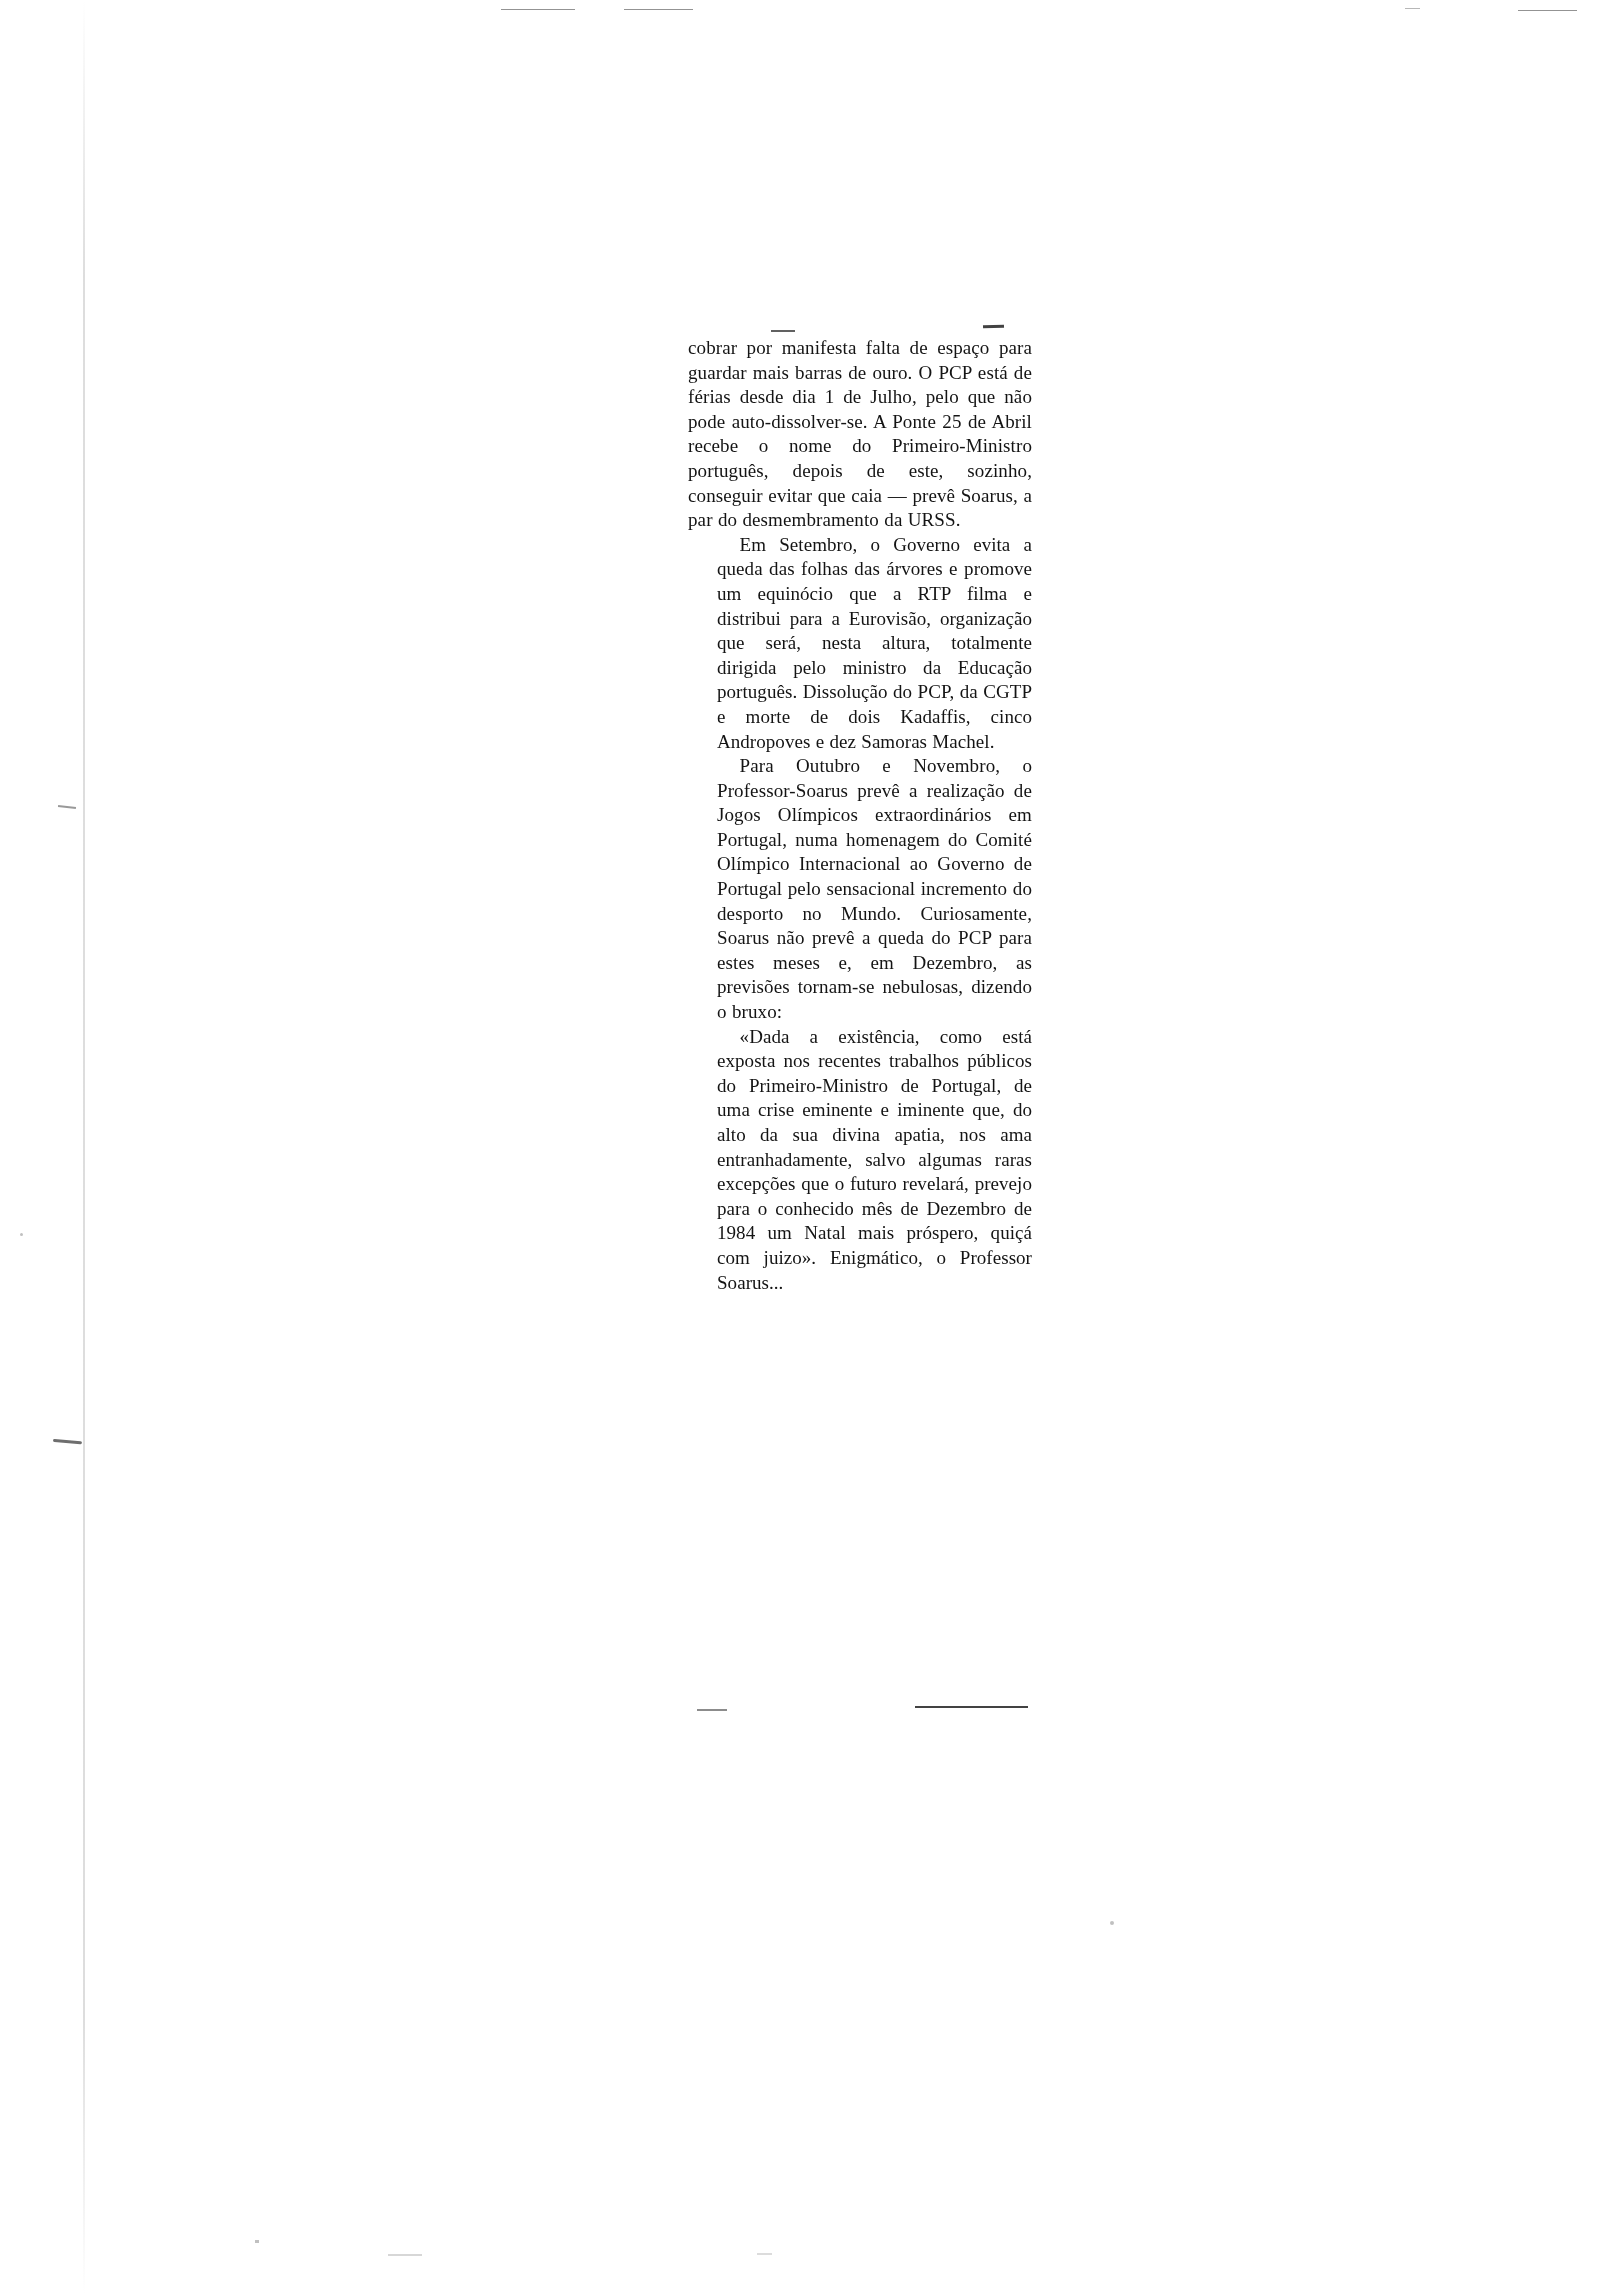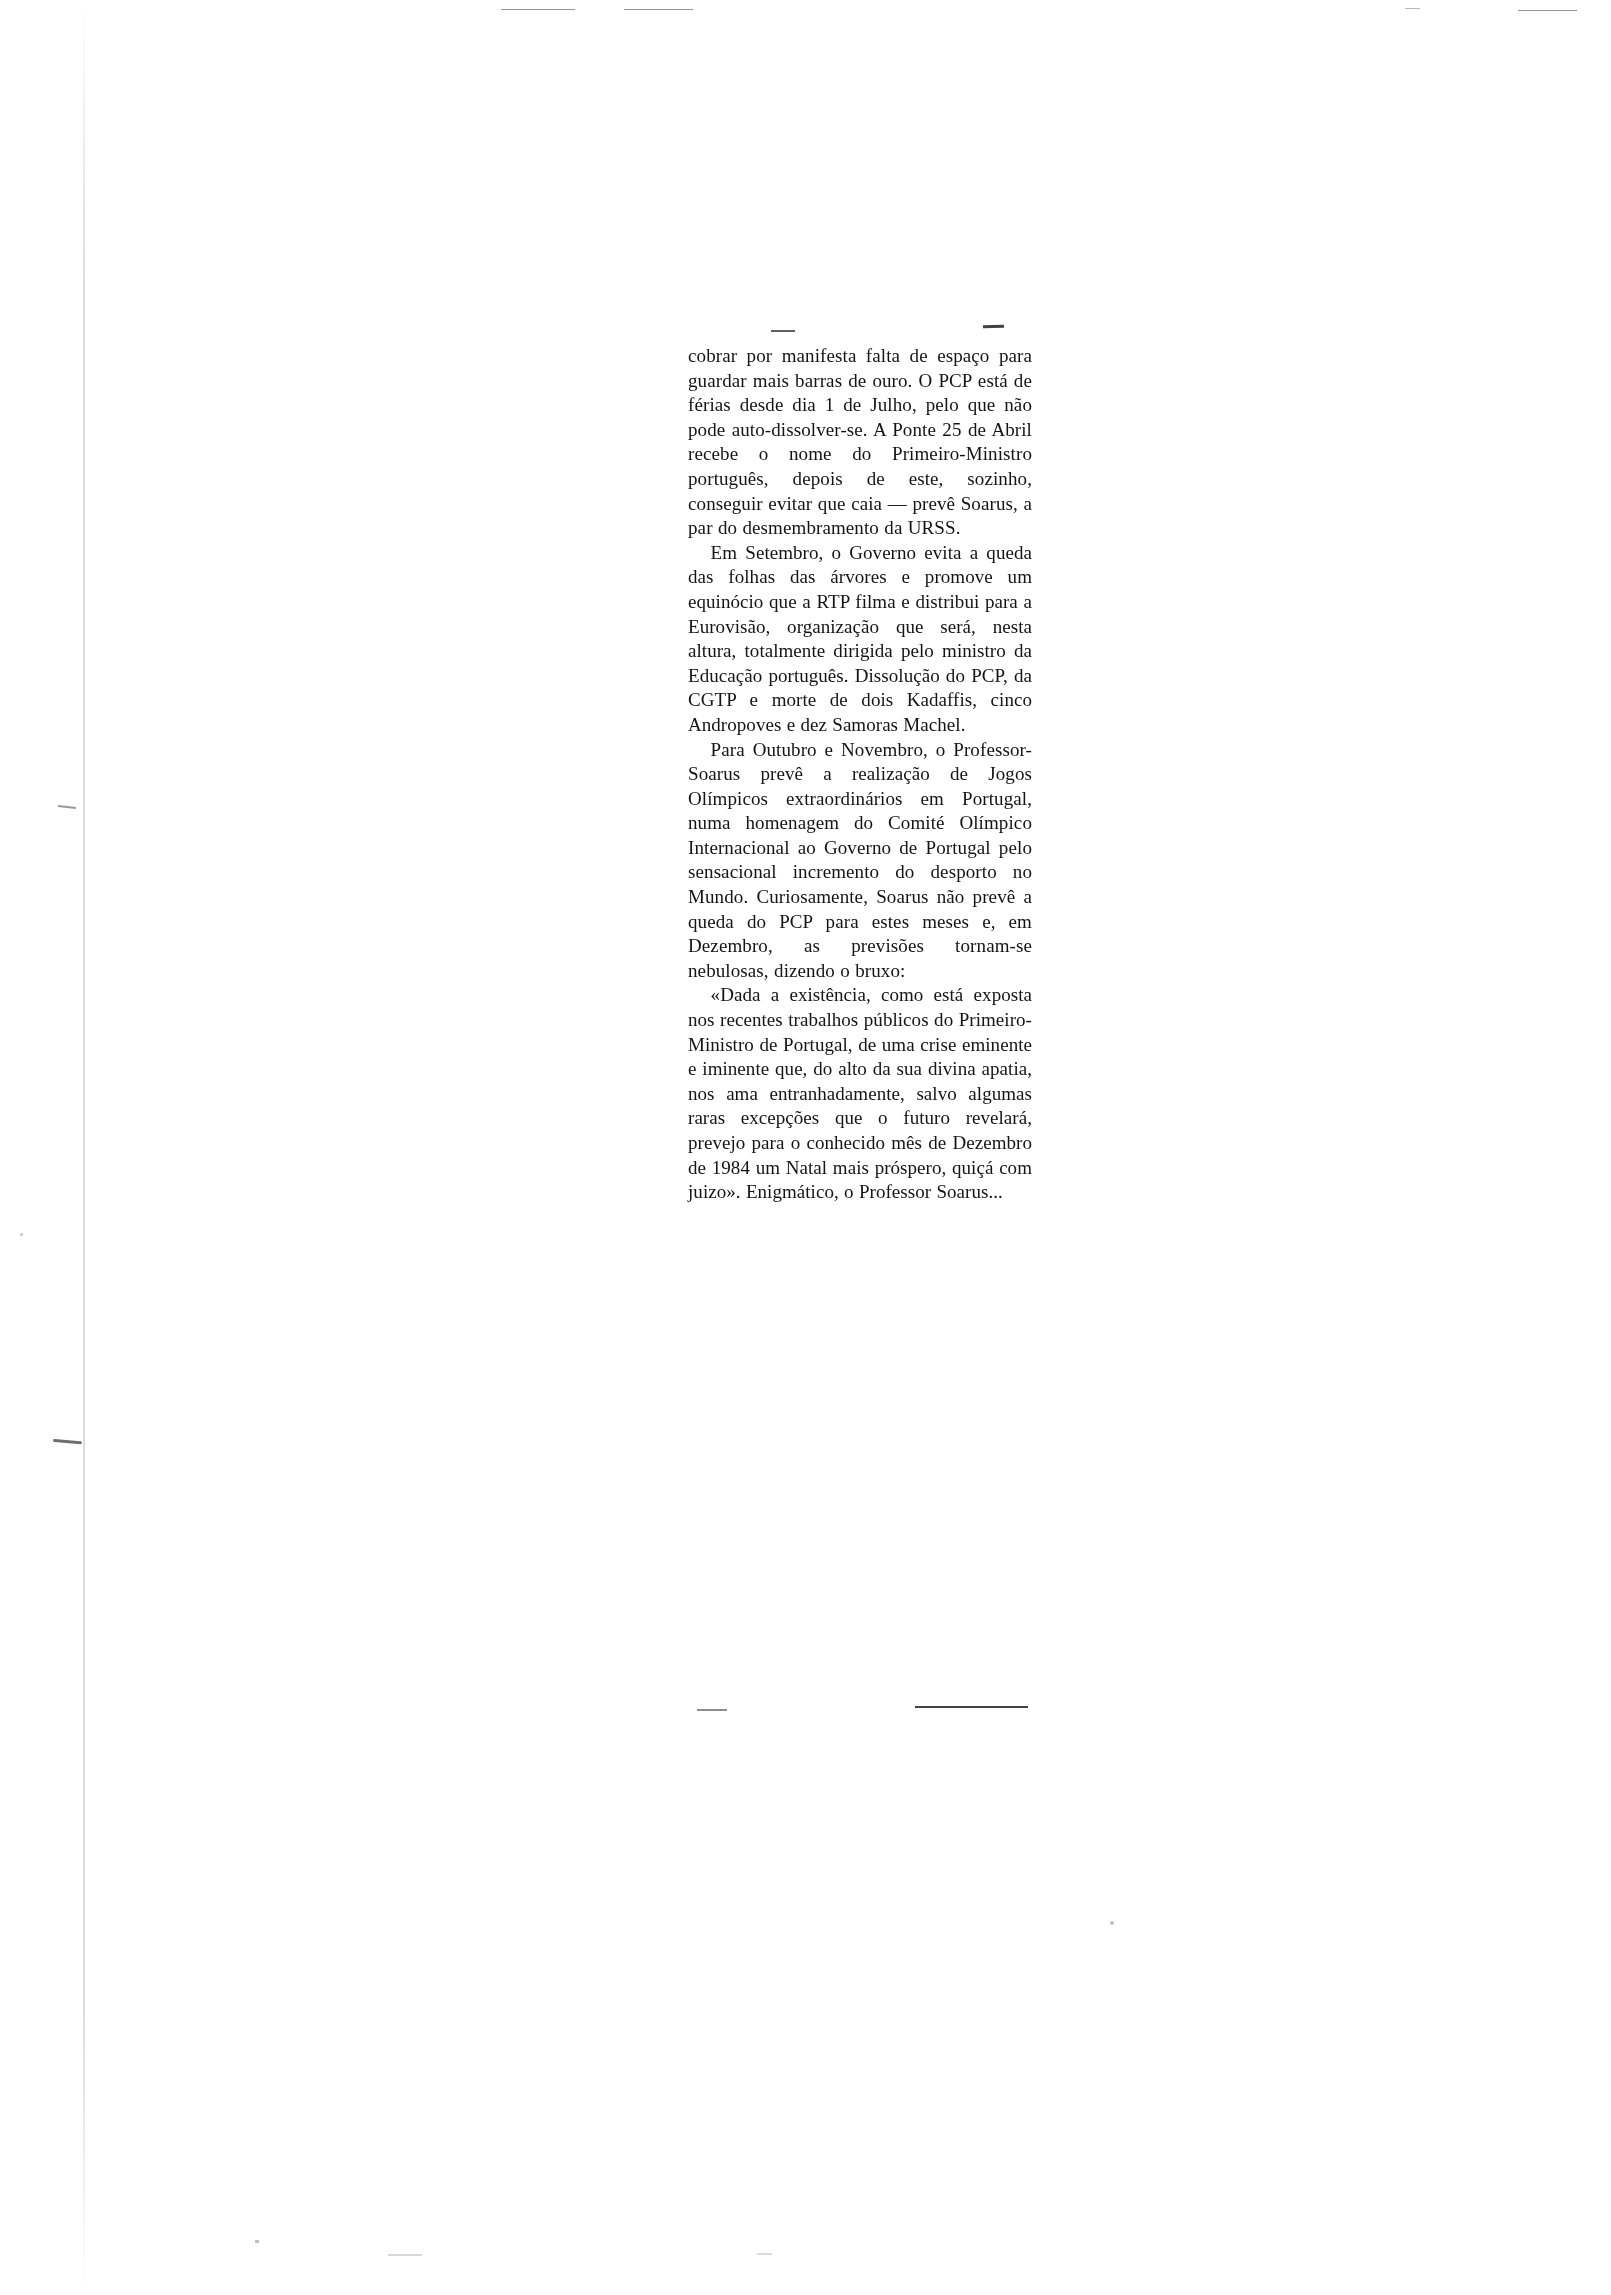--- a/index.html
+++ b/index.html
@@ -28,21 +28,21 @@
     position: absolute;
     background: #6f6f6f;
     height: 1.5px;
     opacity: 0.75;
   }
 
   
   .column {
     position: absolute;
     left: 688px;
-    top: 344px;
+    top: 336px;
     width: 344px;
   }
 
   .col-top-dash {
     position: absolute;
     left: 771px;
     top: 330px;
     width: 23.6px;
     height: 2px;
     background: #3a3a3a;
@@ -83,20 +83,21 @@
     line-height: 24.6px;
     text-align: justify;
     text-justify: inter-word;
     margin: 0;
     letter-spacing: 0.1px;
     word-spacing: 0.5px;
     color: #141414;
   }
   .para + .para {
     text-indent: 22.6px;
+    margin-left: 29px;
   }
 
   
   .para.p1 { filter: none; }
   .para.p2 { letter-spacing: 0.05px; }
   .para.p3 { letter-spacing: 0.1px; }
   .para.p4 { letter-spacing: 0.05px; }
 
   .margin-mark-left-1 {
     position: absolute;

